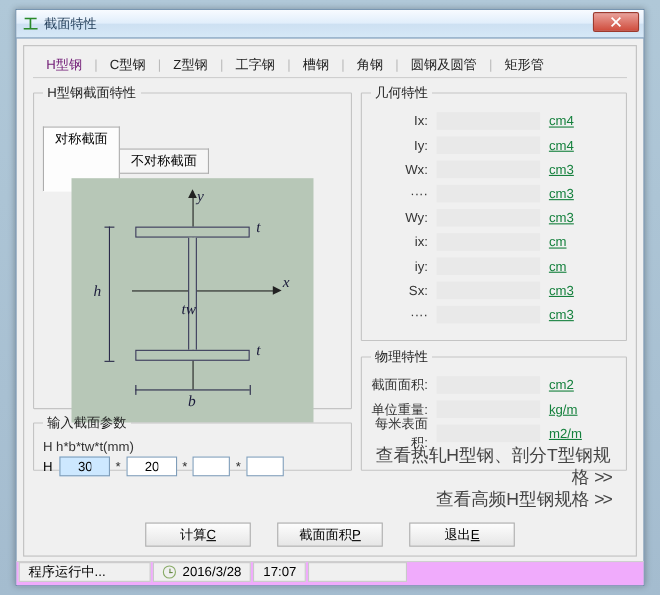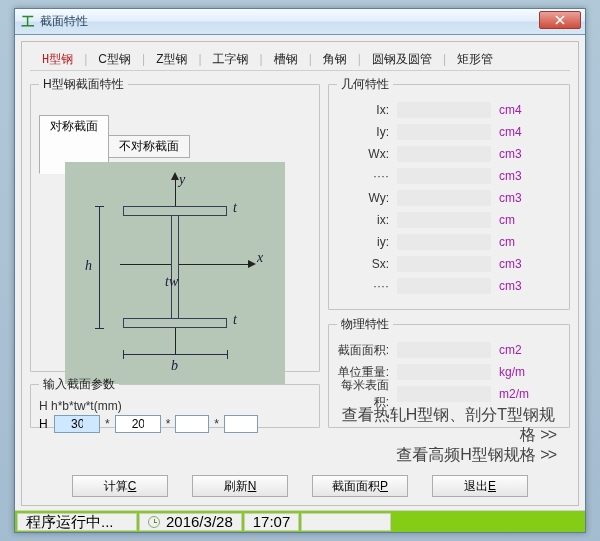--- a/index.html
+++ b/index.html
@@ -63,21 +63,21 @@
     gap: 4px;
     padding: 6px 16px 0 16px;
     height: 28px;
   }
   .tabitem {
     font-size: 12px;
     color: #222;
     padding: 2px 4px;
     cursor: pointer;
   }
-  .tabitem.active { color: #b91c1c; font-family: Liberation Mono, monospace; }
+  .tabitem.active { color: #701a75; }
   .tabsep { color: #bbb; margin: 0 3px; }
   .hr { height: 1px; background: #cfcfcf; margin: 0 8px; }
 
   .content { position: absolute; left: 8px; right: 8px; top: 34px; bottom: 44px; }
 
   fieldset.group {
     border: 1px solid #c4c4c4;
     border-radius: 1px;
     margin: 0;
     padding: 6px 8px 8px 8px;
@@ -146,21 +146,21 @@
   .diagram .dimBcapL{ position: absolute; left: 58px; top: 188px; width: 1px; height: 9px; background: #2a2a4a; }
   .diagram .dimBcapR{ position: absolute; left: 162px; top: 188px; width: 1px; height: 9px; background: #2a2a4a; }
   .dlabel { position: absolute; font-style: italic; font-family: "Times New Roman", serif; font-size: 14px; color: #1a1a3a; }
 
   .propRow {
     display: flex; align-items: center; height: 22px;
     font-size: 12px;
   }
   .propRow .lbl { width: 60px; text-align: right; padding-right: 8px; color: #333; }
   .propRow .val { width: 94px; height: 16px; background: #e9e9e9; }
-  .propRow .unit { padding-left: 8px; color: #a21caf; }
+  .propRow .unit { padding-left: 8px; color: #15803d; text-decoration: underline; }
 
   .paramLine { font-size: 12px; color: #333; }
   .paramInputs { display: flex; align-items: center; gap: 5px; margin-top: 2px; }
   .paramInputs input {
     height: 18px; border: 1px solid #7f9db9; font-size: 12px;
     padding: 0 16px; background: #fff;
   }
   .paramInputs .star { color: #333; }
   .paramInputs .pH { width: 10px; }
   .paramInputs input.w46 { width: 46px; }
@@ -180,24 +180,24 @@
     background: linear-gradient(180deg,#fdfdfd,#e6e6e6);
     font-size: 12px;
     display: flex; align-items: center; justify-content: center;
     cursor: pointer;
   }
   .btn u { text-decoration: underline; }
 
   .statusbar {
     position: absolute; left: 0; right: 0; bottom: 0;
     height: 22px;
-    background: #84cc16;
+    background: #f0abfc;
     border-top: 1px solid #cfcfcf;
-    display: flex; align-items: center;
-    font-size: 15px;
+    display: flex; 
+    font-size: 12px;
   }
   .statusbar .cell {
     border: 1px solid #c9c9c9;
     height: 18px; line-height: 16px;
     padding: 0 8px; margin-left: 2px;
     background: #f0f0f0;
     display: flex; align-items: center; gap: 6px;
   }
   .clockicon { width: 12px; height: 12px; border: 1px solid #8a6; border-radius: 50%; position: relative; }
   .clockicon::before { content:""; position:absolute; left:5px; top:2px; width:1px; height:4px; background:#684; }
@@ -369,24 +369,20 @@
         </fieldset>
 
       </div>
 
       <div class="btnbar">
         <div class="btn">
             <span>计算</span>
             <u>C</u>
           </div>
         <div class="btn">
-            <span>刷新</span>
-            <u>N</u>
-          </div>
-        <div class="btn">
             <span>截面面积</span>
             <u>P</u>
           </div>
         <div class="btn">
             <span>退出</span>
             <u>E</u>
           </div>
       </div>
 
     </div>

